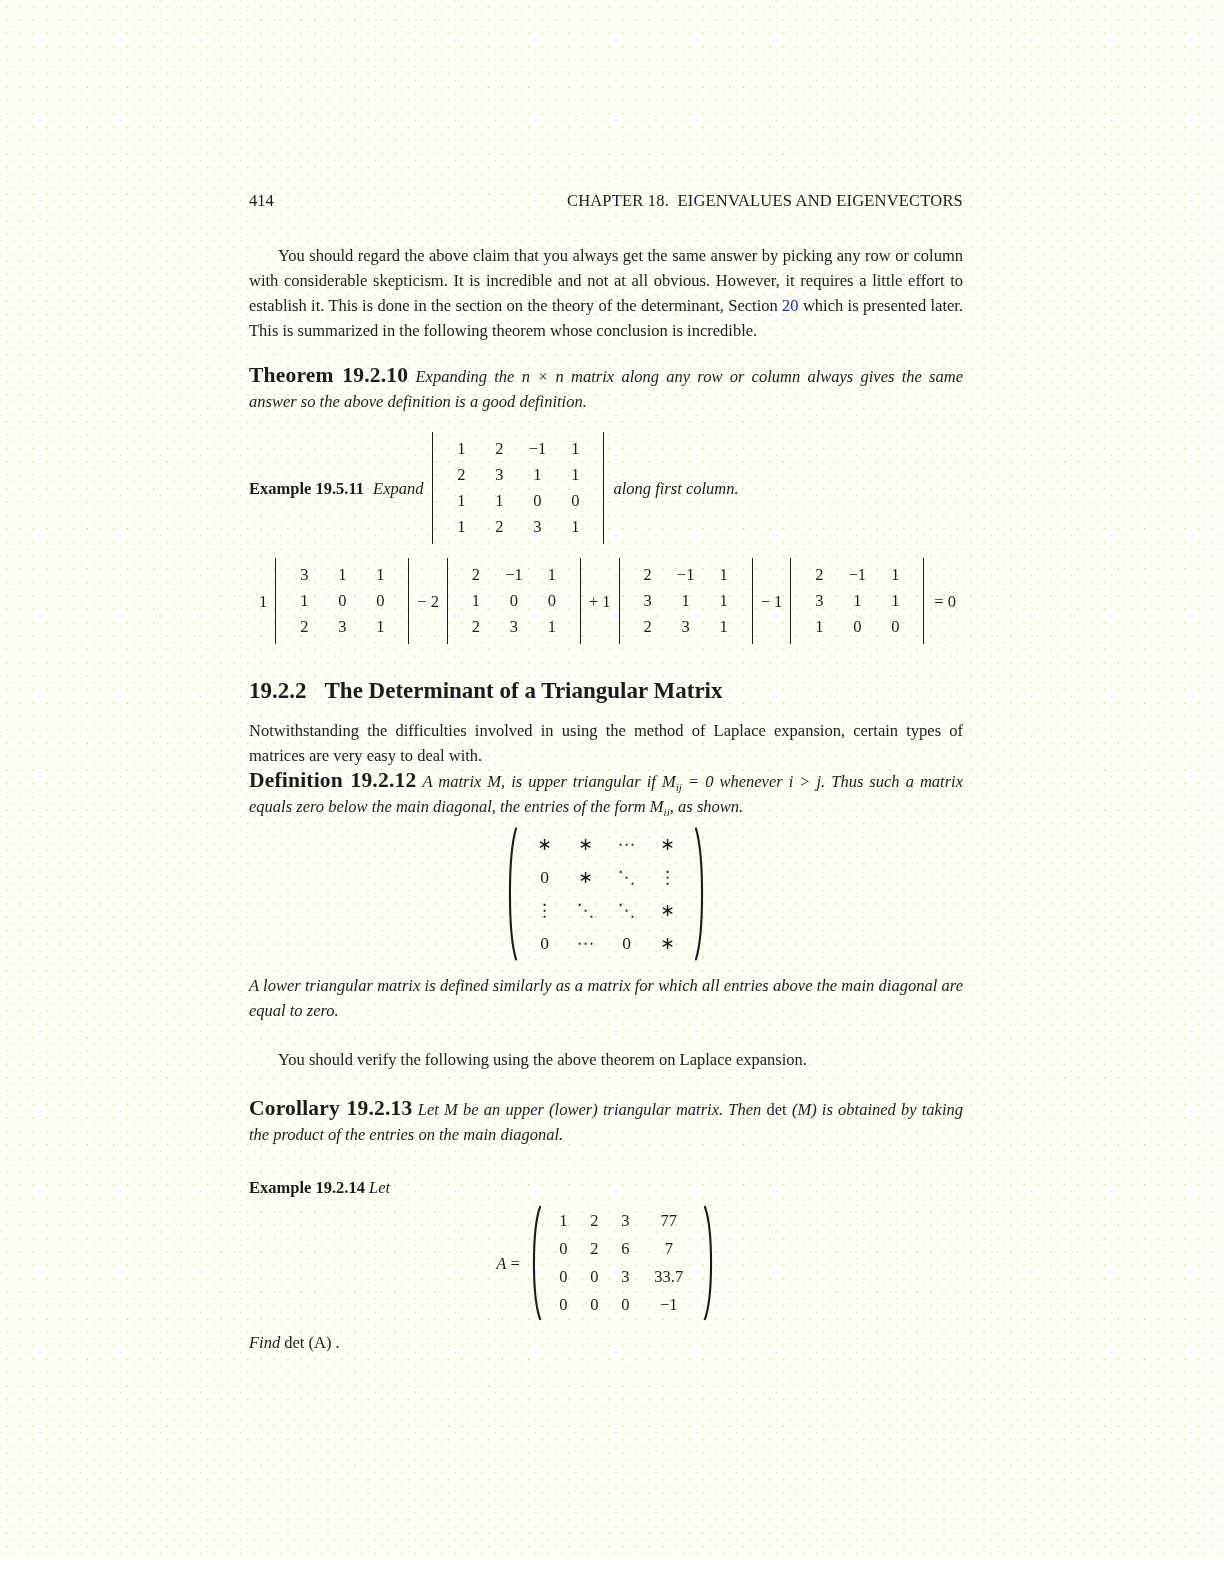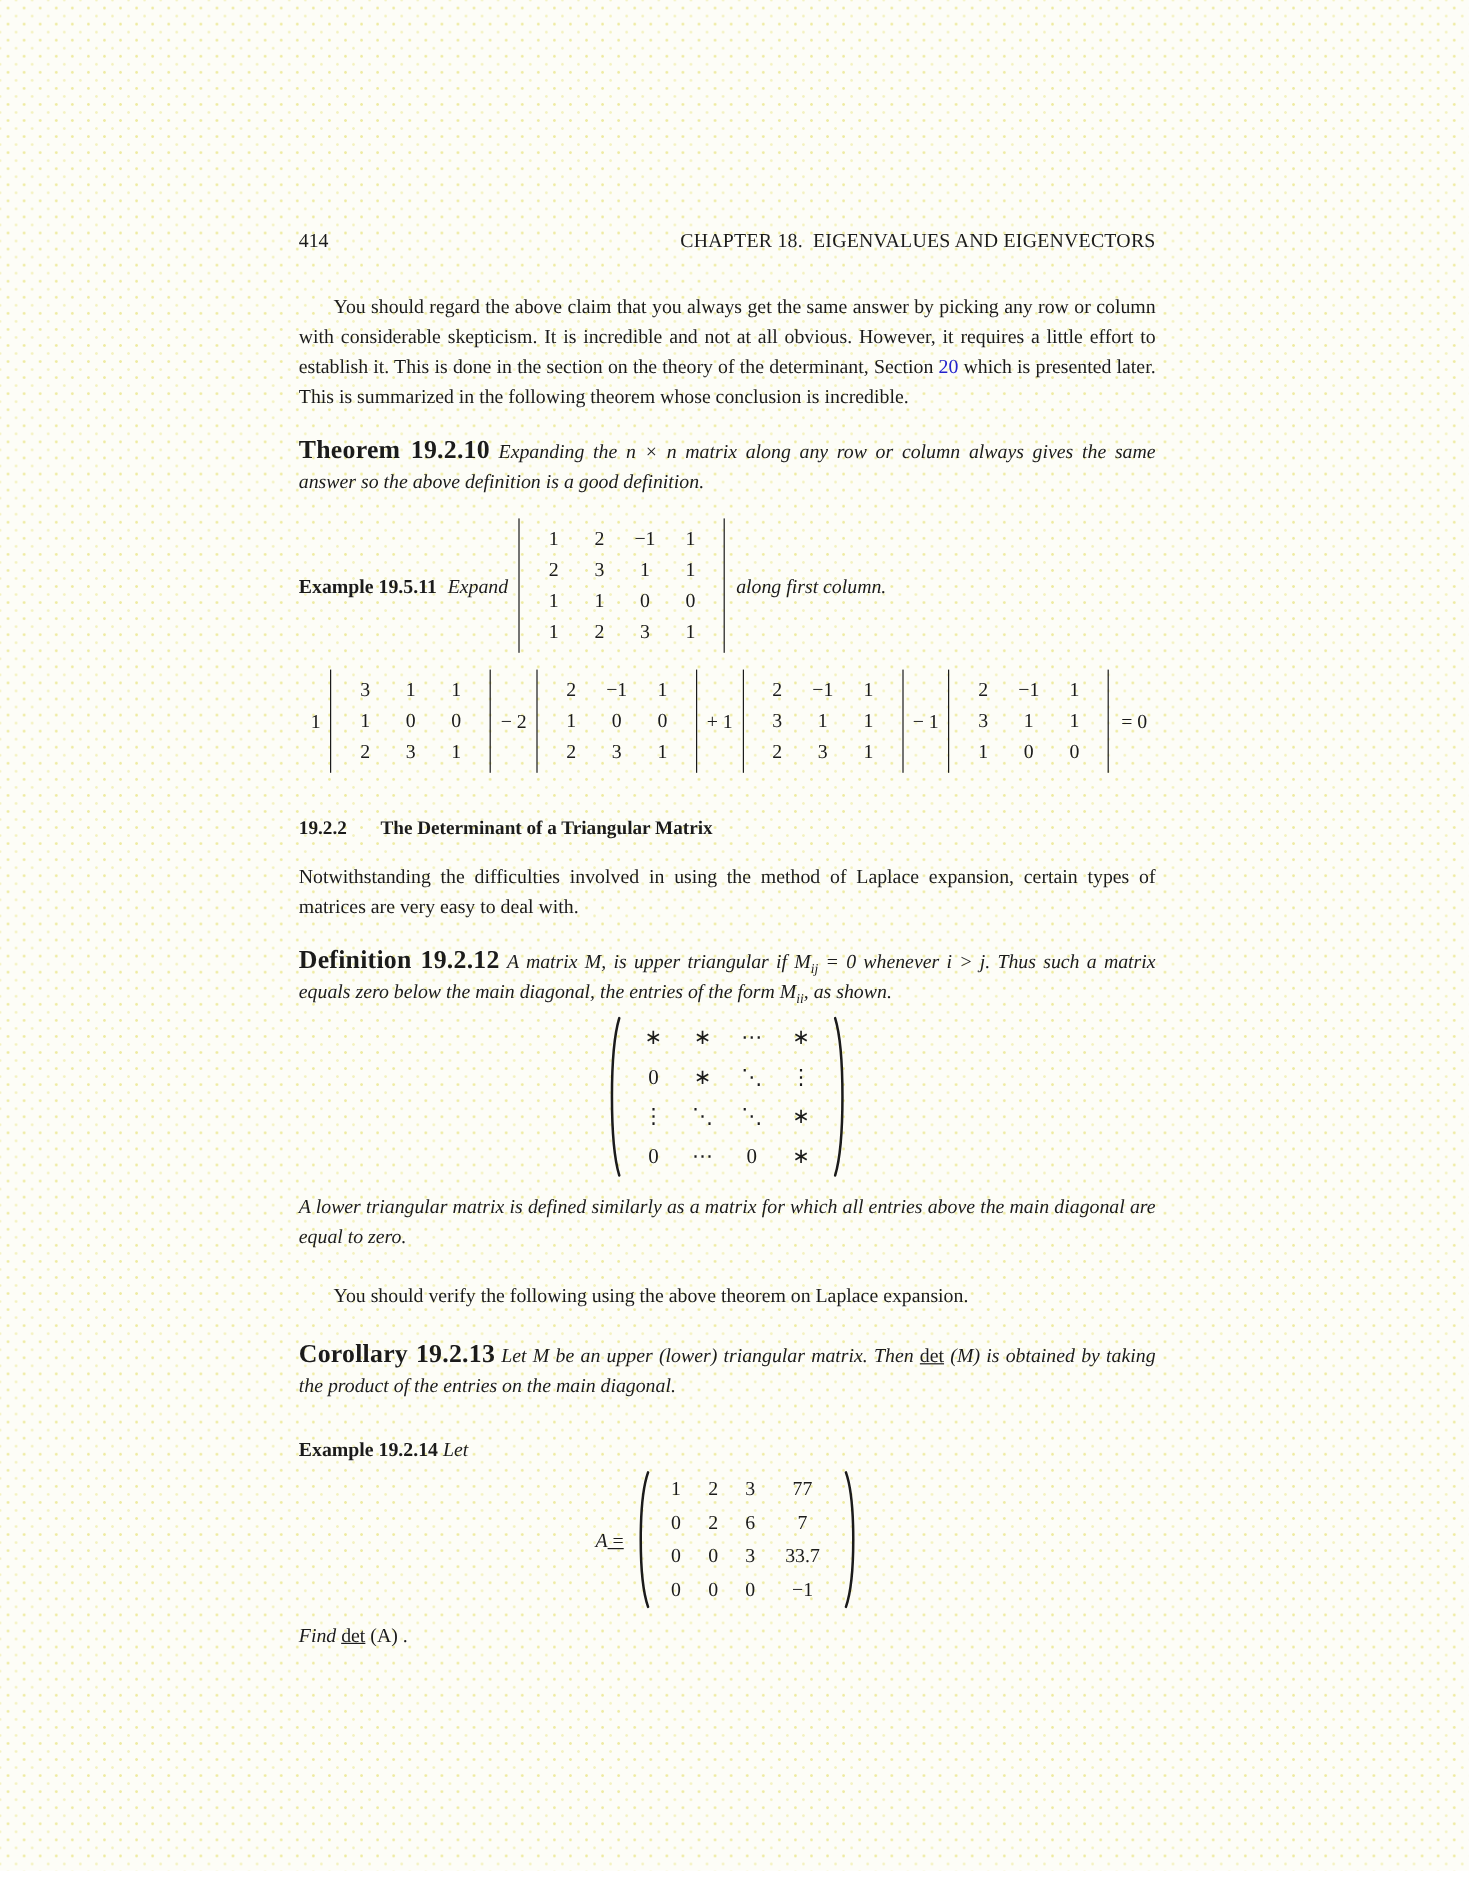--- a/index.html
+++ b/index.html
@@ -24,27 +24,27 @@
     overflow:hidden;
     padding-left:30px;
   }
   .content{position:absolute;left:249px;top:0;width:714px;padding-top:188px;}
   .pghead{display:flex;justify-content:space-between;align-items:baseline;}
   .runhead{letter-spacing:.2px;}
   p{margin:0;text-align:justify;}
   .indent{text-indent:29px;}
   .noindent{text-indent:0;}
   .it, .thm-body{font-style:italic;}
-  .seg-rm{font-style:normal;text-decoration:underline;}
+  .seg-rm{font-style:normal;}
   .seg-i{font-style:italic;}
   .seg-sub{font-size:68%;font-style:italic;vertical-align:-0.35em;line-height:0;}
   .seg-link{color:var(--link);font-style:normal;cursor:pointer;}
   .big-label{font-weight:bold;font-style:normal;font-size:21.5px;letter-spacing:.2px;}
   .ex-label{font-weight:bold;font-style:normal;font-size:16.5px;}
-  .sec-head{display:flex;gap:28px;font-weight:bold;font-size:16px;margin:0;}
+  .sec-head{display:flex;gap:18px;font-weight:bold;font-size:23px;margin:0;}
   
   .mx{display:inline-flex;align-items:stretch;vertical-align:middle;font-style:normal;
       font-family:"Liberation Serif","DejaVu Sans",serif;}
   .mx-body{display:flex;flex-direction:column;justify-content:center;padding:3px 6px;}
   .mx-det{border-left:1.4px solid var(--ink);border-right:1.4px solid var(--ink);padding:4px 9px;}
   .mx-row{display:flex;}
   .mx-cell{width:38px;text-align:center;line-height:26px;}
   .mx-lg .mx-cell{width:41px;line-height:33px;font-size:17.5px;}
   .mx-a .mx-cell{width:31px;line-height:28px;}
   .mx-a .mx-cell:last-child{width:56px;}
@@ -54,21 +54,21 @@
   .ex-row{display:flex;align-items:center;gap:9px;margin-top:18px;}
   .equation{display:flex;align-items:center;justify-content:center;gap:5px;margin-top:14px;}
   .coef{font-style:normal;padding:0 3px;}
   .eq-tail{font-style:normal;padding-left:5px;}
   .center-line{display:flex;align-items:center;justify-content:center;gap:9px;}
   .mt-p1{margin-top:30px;}
   .mt-thm{margin-top:20px;}
   .mt-itis{margin-top:16px;}
   .mt-sec{margin-top:34px;}
   .mt-p2{margin-top:15px;}
-  .mt-def{margin-top:20px;}
+  .mt-def{}
   .mt-star{margin-top:6px;}
   .mt-p3{margin-top:10px;}
   .mt-p4{margin-top:24px;}
   .mt-cor{margin-top:24px;}
   .mt-ex14{margin-top:28px;}
   .mt-mxa{margin-top:4px;}
   .mt-find{margin-top:8px;}
 </style>
 </head>
 <body>

